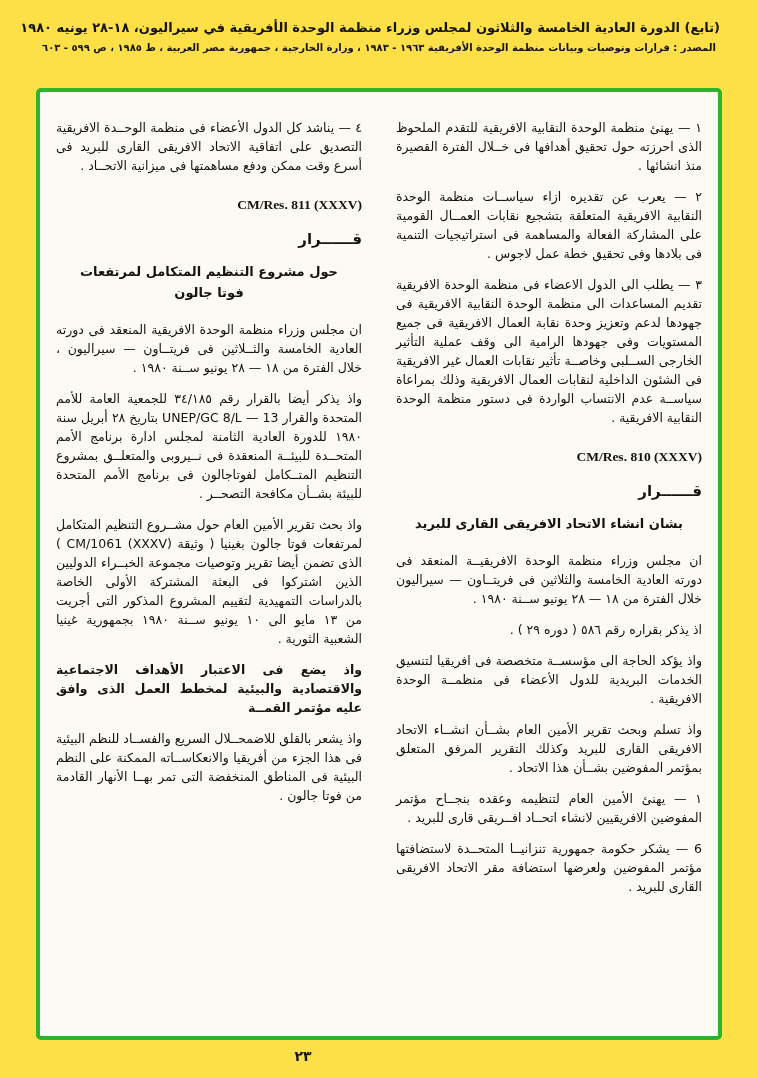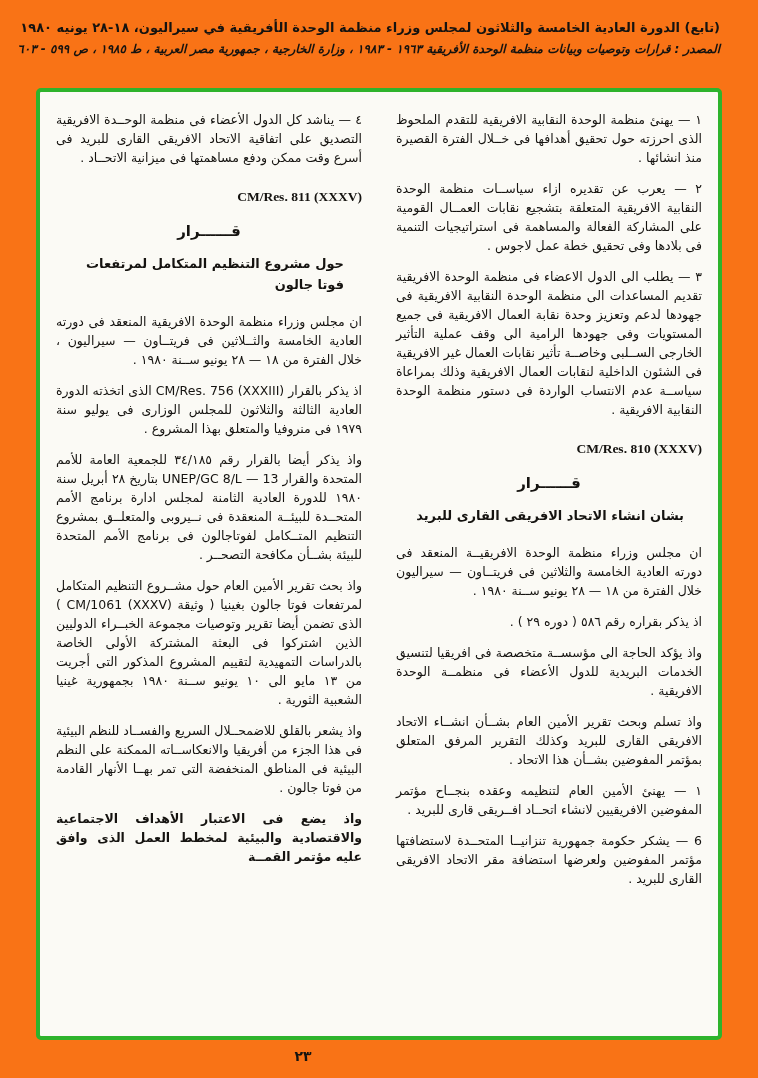--- a/index.html
+++ b/index.html
@@ -10,40 +10,39 @@
     width: 758px;
     height: 1078px;
     background: #fbfaf5;
     font-family: "DejaVu Sans", sans-serif;
     color: #151310;
   }
   .page {
     position: relative;
     width: 758px;
     height: 1078px;
-    background: #f97316;
+    background: #fde047;
     overflow: hidden;
   }
   .doc-header {
     padding: 20px 38px 0 38px;
     text-align: center;
     direction: rtl;
   }
   .doc-header .line1 {
     font-size: 13px;
     font-weight: bold;
     letter-spacing: 0.2px;
     white-space: nowrap;
   }
   .doc-header .line2 {
-    font-size: 12px;
+    font-size: 10px;
     font-weight: bold;
     margin-top: 7px;
     white-space: nowrap;
-    font-style: italic;
   }
   .frame {
     position: absolute;
     top: 88px;
     left: 36px;
     width: 686px;
     height: 952px;
     box-sizing: border-box;
     border: 4px solid #2eb32c;
     border-radius: 5px;
@@ -58,38 +57,38 @@
     height: 100%;
   }
   .col {
     width: 308px;
     direction: rtl;
     text-align: justify;
     font-size: 12.5px;
     line-height: 1.52;
   }
   .block {
-    margin: 4px 0 12px 0;
+    margin: 12px 0 12px 0;
   }
   .ref {
     direction: ltr;
     text-align: right;
     font-family: "Liberation Serif", "DejaVu Serif", serif;
     font-weight: bold;
     font-size: 13.5px;
     margin: 20px 0 12px 0;
   }
   .res-title {
-    text-align: center;
+    text-align: right;
     font-weight: bold;
     font-size: 15px;
     margin: 4px 0 12px 0;
   }
   .res-subtitle {
-    text-align: right;
+    text-align: center;
     font-weight: bold;
     font-size: 13px;
     margin: 0 18px 16px 18px;
     line-height: 1.6;
   }
   .bold-para {
     font-weight: bold;
   }
   .doc-footer {
     position: absolute;
@@ -128,25 +127,24 @@
         <p class="block">١ — يهنئ الأمين العام لتنظيمه وعقده بنجــاح مؤتمر المفوضين الافريقيين لانشاء اتحــاد افــريقى قارى للبريد .</p>
         <p class="block">6 — يشكر حكومة جمهورية تنزانيــا المتحــدة لاستضافتها مؤتمر المفوضين ولعرضها استضافة مقر الاتحاد الافريقى القارى للبريد .</p>
       </div>
 
       <div class="col">
         <p class="block">٤ — يناشد كل الدول الأعضاء فى منظمة الوحــدة الافريقية التصديق على اتفاقية الاتحاد الافريقى القارى للبريد فى أسرع وقت ممكن ودفع مساهمتها فى ميزانية الاتحــاد .</p>
         <p class="block ref">CM/Res. 811 (XXXV)</p>
         <p class="block res-title">قــــــرار</p>
         <p class="block res-subtitle">حول مشروع التنظيم المتكامل لمرتفعات فوتا جالون</p>
         <p class="block">ان مجلس وزراء منظمة الوحدة الافريقية المنعقد فى دورته العادية الخامسة والثــلاثين فى فريتــاون — سيراليون ، خلال الفترة من ١٨ — ٢٨ يونيو ســنة ١٩٨٠ .</p>
-        <p class="block">اذ يذكر بالقرار CM/Res. 756 (XXXIII) الذى اتخذته الدورة العادية الثالثة والثلاثون للمجلس الوزارى فى يوليو سنة ١٩٧٩ فى منروفيا والمتعلق بهذا المشروع .</p>
         <p class="block">واذ يذكر أيضا بالقرار رقم ٣٤/١٨٥ للجمعية العامة للأمم المتحدة والقرار UNEP/GC 8/L — 13 بتاريخ ٢٨ أبريل سنة ١٩٨٠ للدورة العادية الثامنة لمجلس ادارة برنامج الأمم المتحــدة للبيئــة المنعقدة فى نــيروبى والمتعلــق بمشروع التنظيم المتــكامل لفوتاجالون فى برنامج الأمم المتحدة للبيئة بشــأن مكافحة التصحــر .</p>
         <p class="block">واذ بحث تقرير الأمين العام حول مشــروع التنظيم المتكامل لمرتفعات فوتا جالون بغينيا ( وثيقة CM/1061 (XXXV) ) الذى تضمن أيضا تقرير وتوصيات مجموعة الخبــراء الدوليين الذين اشتركوا فى البعثة المشتركة الأولى الخاصة بالدراسات التمهيدية لتقييم المشروع المذكور التى أجريت من ١٣ مايو الى ١٠ يونيو ســنة ١٩٨٠ بجمهورية غينيا الشعبية الثورية .</p>
+        <p class="block bold-para">واذ يضع فى الاعتبار الأهداف الاجتماعية والاقتصادية والبيئية لمخطط العمل الذى وافق عليه مؤتمر القمــة</p>
         <p class="block">واذ يشعر بالقلق للاضمحــلال السريع والفســاد للنظم البيئية فى هذا الجزء من أفريقيا والانعكاســاته الممكنة على النظم البيئية فى المناطق المنخفضة التى تمر بهــا الأنهار القادمة من فوتا جالون .</p>
-        <p class="block bold-para">واذ يضع فى الاعتبار الأهداف الاجتماعية والاقتصادية والبيئية لمخطط العمل الذى وافق عليه مؤتمر القمــة</p>
       </div>
 
     </div>
   </div>
 
   <div class="doc-footer">
     <span>٢٣</span>
   </div>
 
 </div>

